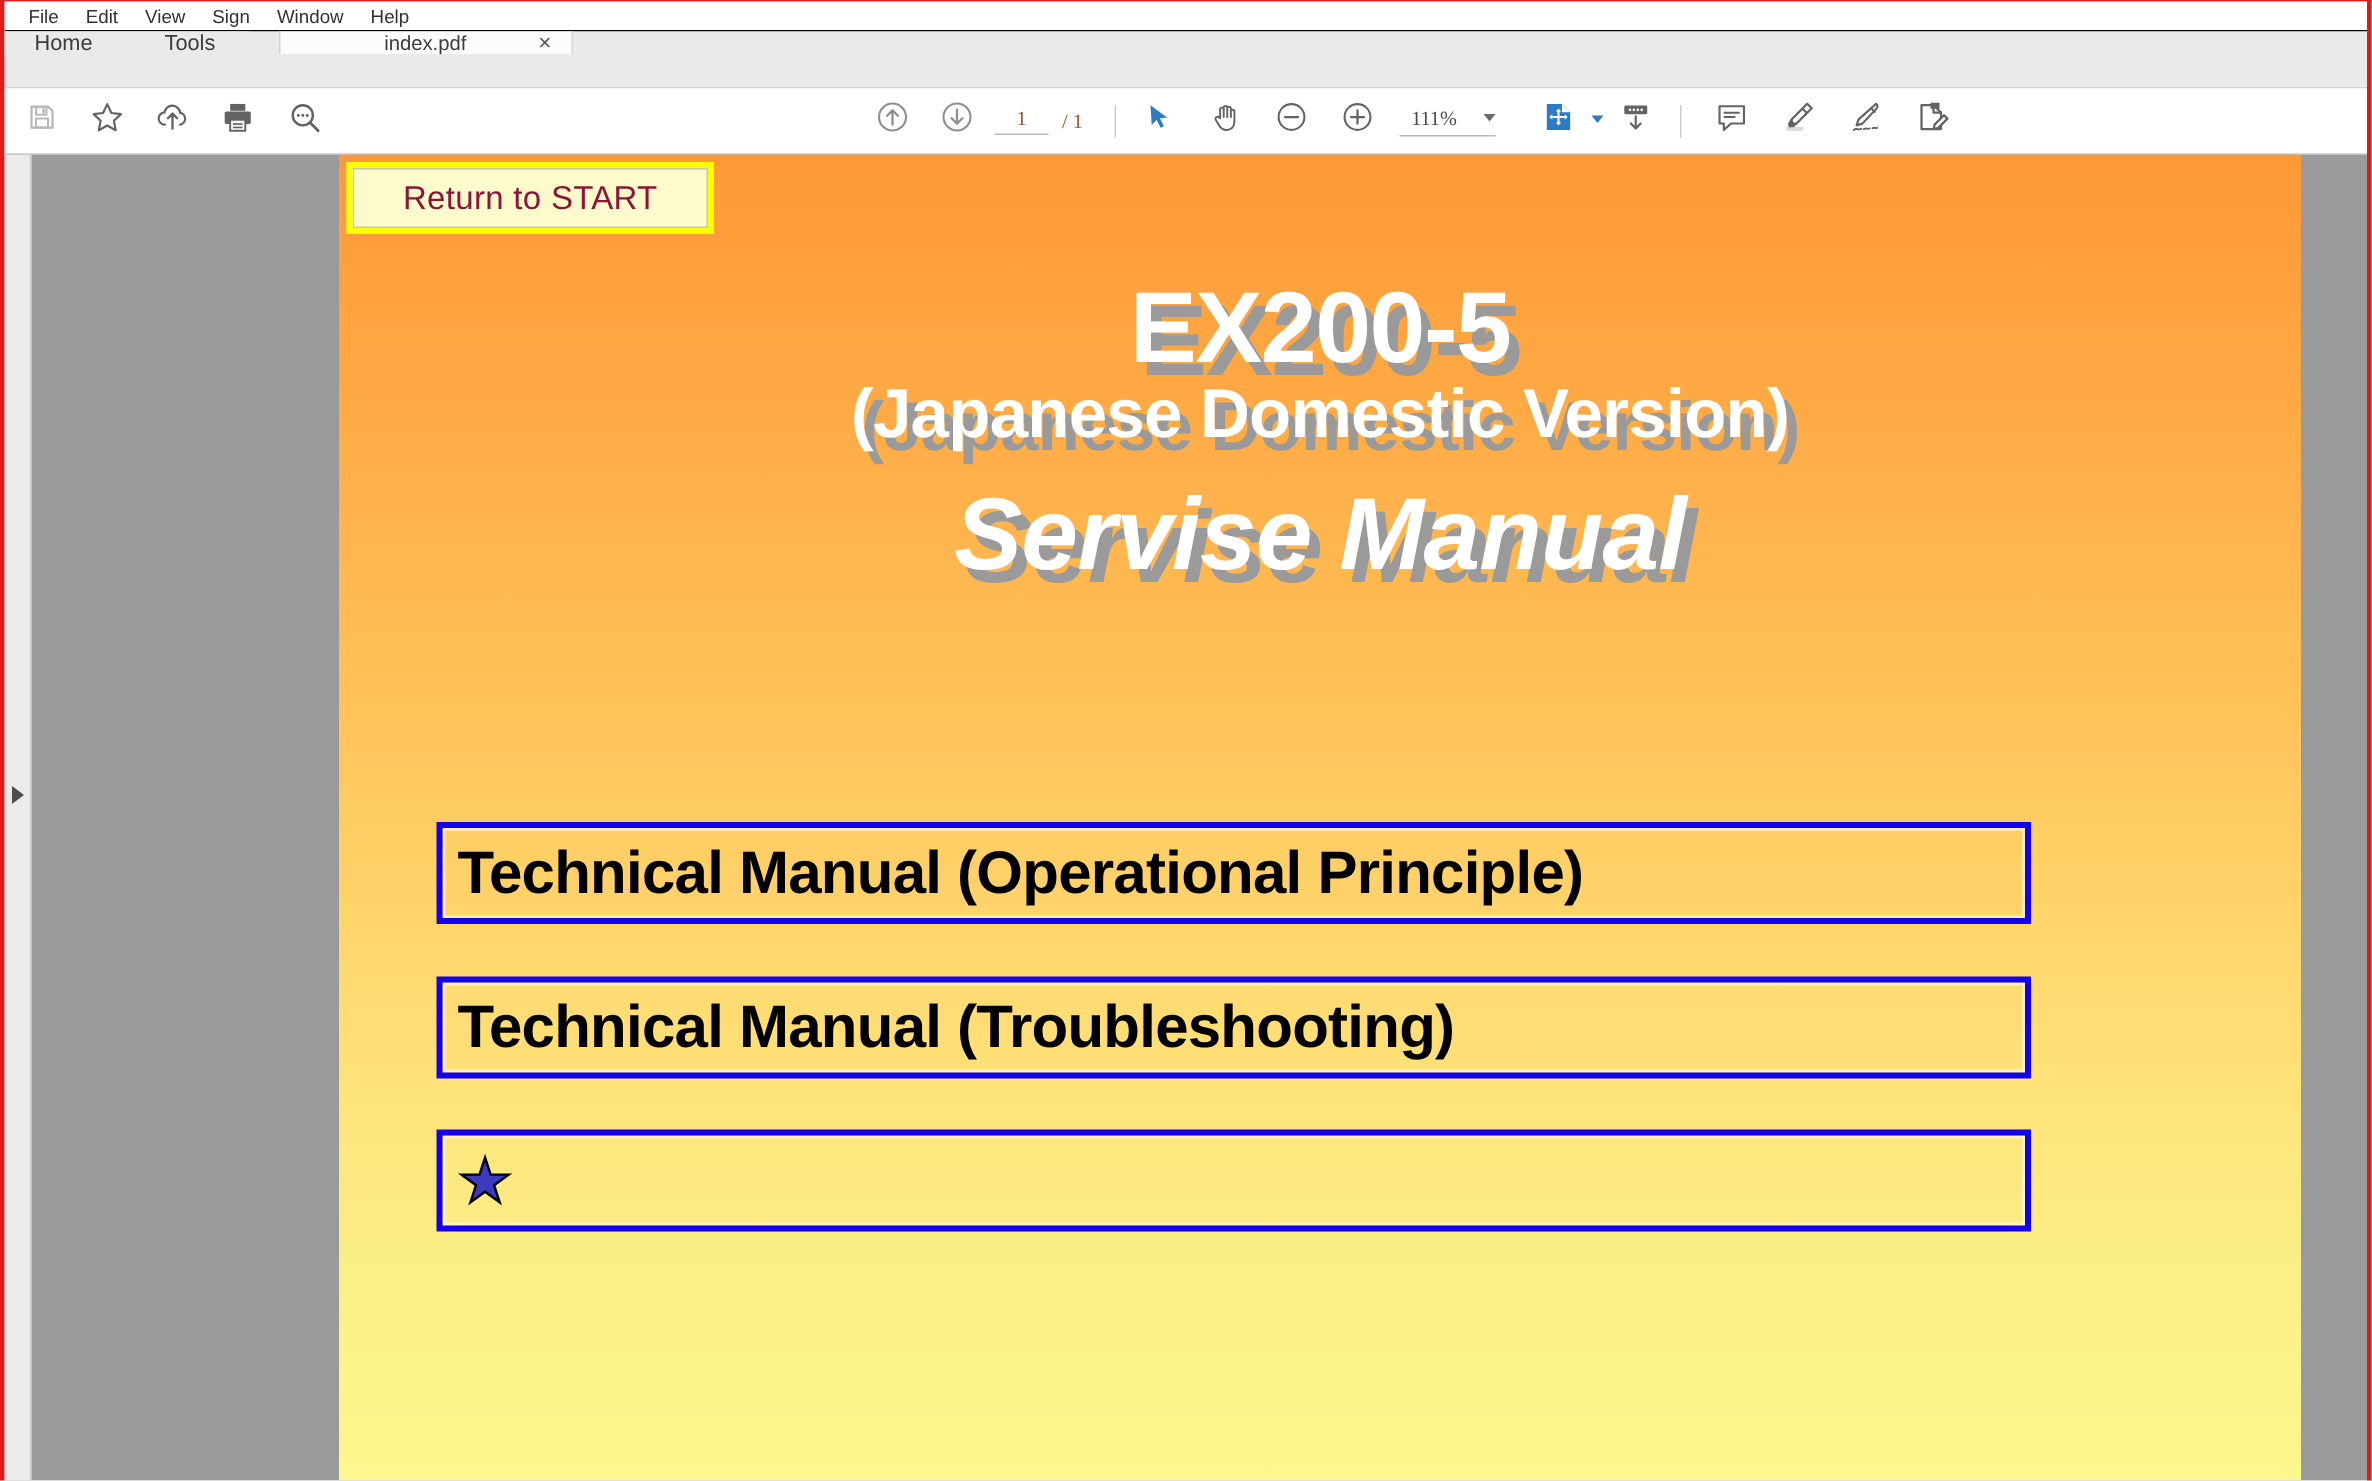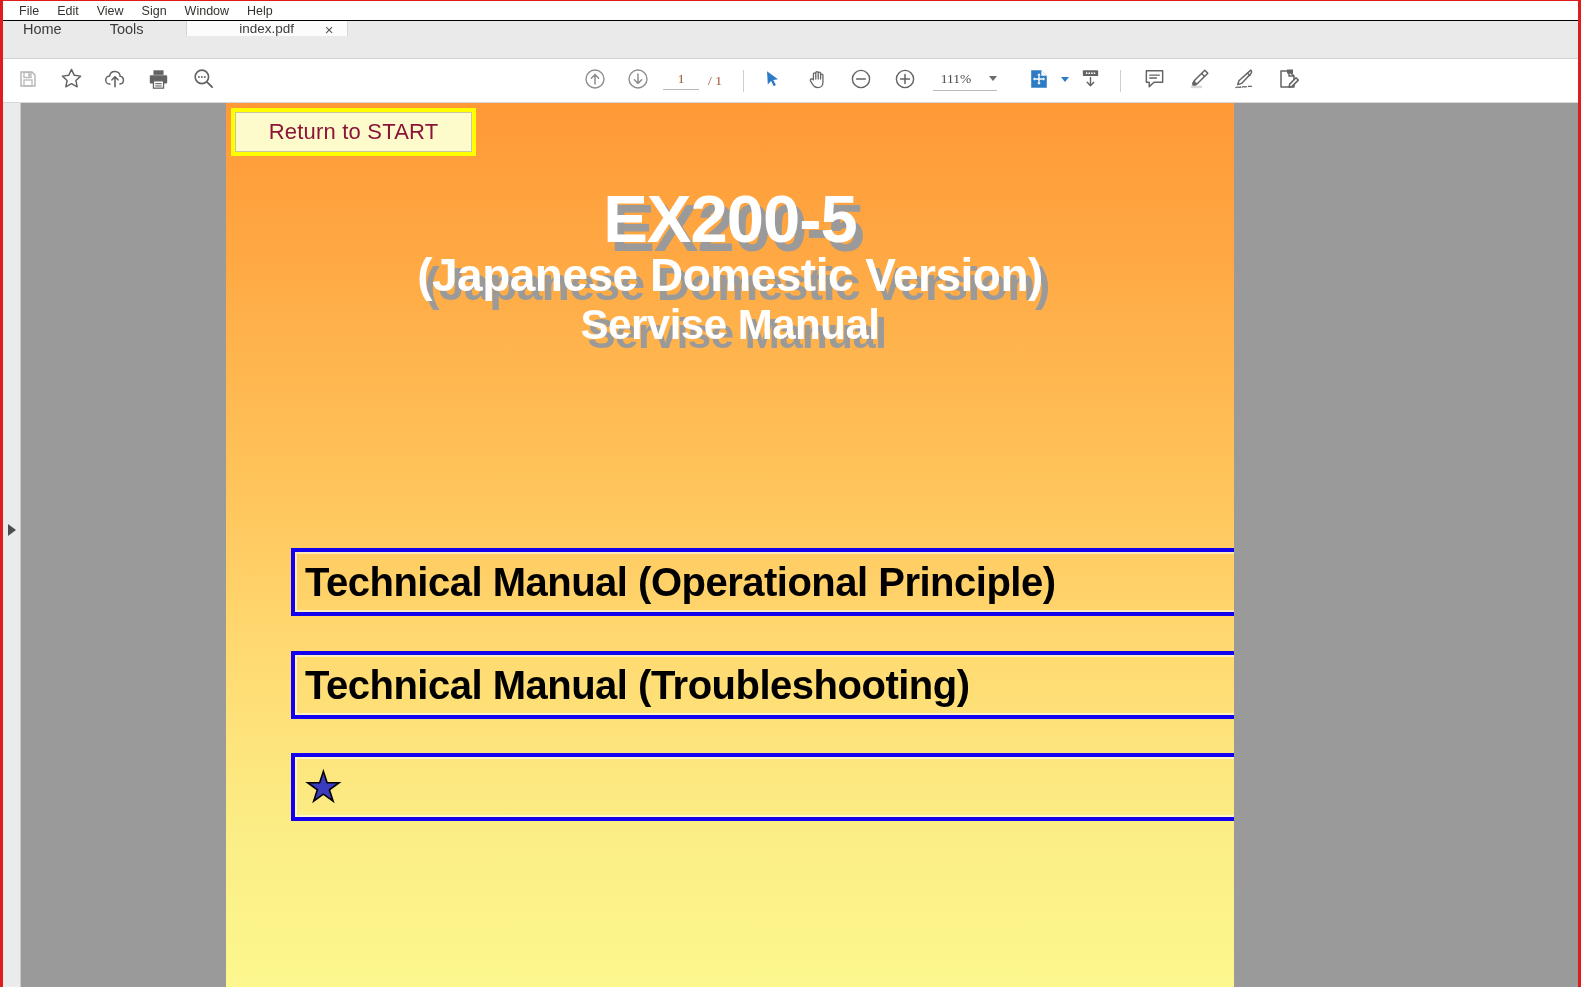--- a/index.html
+++ b/index.html
@@ -56,21 +56,21 @@
     display: flex; align-items: center;
     padding: 0 22px;
     font-size: 14.5px;
     color: #3c3c3c;
     background: #eaeaea;
     cursor: pointer;
     white-space: nowrap;
   }
   .home-tools-tab:first-child { padding-left: 20px; padding-right: 26px;}
   #doc-tab {
-    width: 162px;
+    width: 196px;
     background: #fcfcfc;
     border-left: 1px solid #d6d6d6;
     border-right: 1px solid #d6d6d6;
     display: flex;
     align-items: center;
     justify-content: center;
     position: relative;
     margin-left: 20px;
     cursor: pointer;
   }
@@ -188,21 +188,21 @@
     border-top: 6px solid transparent;
     border-bottom: 6px solid transparent;
     border-left: 8px solid #4d4d4d;
     margin-bottom: 30px;
   }
 
   
   #pdf-page {
     position: absolute;
     left: 223px; top: 0;
-    width: 1008px;
+    width: 1308px;
     height: 885px;
     background: linear-gradient(to bottom, #ff9936 0%, #ffa944 18%, #ffc35a 42%, #ffdc73 64%, #fbee86 83%, #fcf78e 100%);
     overflow: hidden;
   }
 
   
   #return-start-btn {
     position: absolute;
     left: 5px; top: 5px;
     width: 245px; height: 48px;
@@ -232,21 +232,21 @@
   .title-line {
     color: #ffffff;
     font-weight: bold;
     font-family: "Liberation Sans", sans-serif;
     text-shadow: 7px 9px 0 #9a9a9a;
     white-space: nowrap;
     line-height: 1.0;
   }
   #title-main { font-size: 67px; letter-spacing: -1px; }
   #title-sub  { font-size: 46px; margin-top: 0; letter-spacing: -0.5px; }
-  #title-type { font-size: 42px; margin-top: 6px; letter-spacing: -0.5px; }
+  #title-type { font-size: 68px; margin-top: 24px; letter-spacing: -0.5px; font-style: italic; }
 
   
   .link-box {
     position: absolute;
     left: 65px;
     width: 1063px;
     height: 68px;
     border: 4px solid #1200ee;
     background: transparent;
     display: flex;

